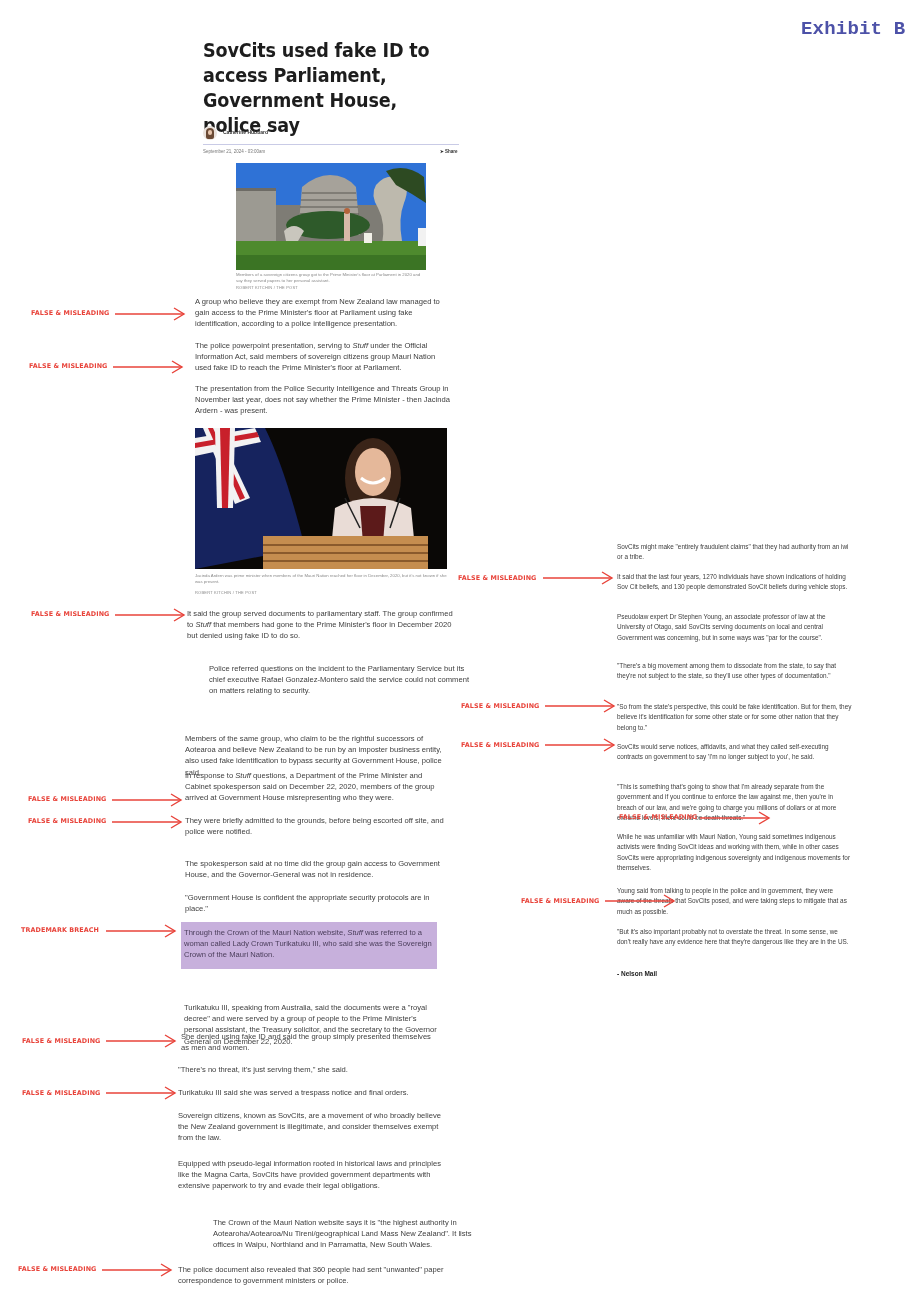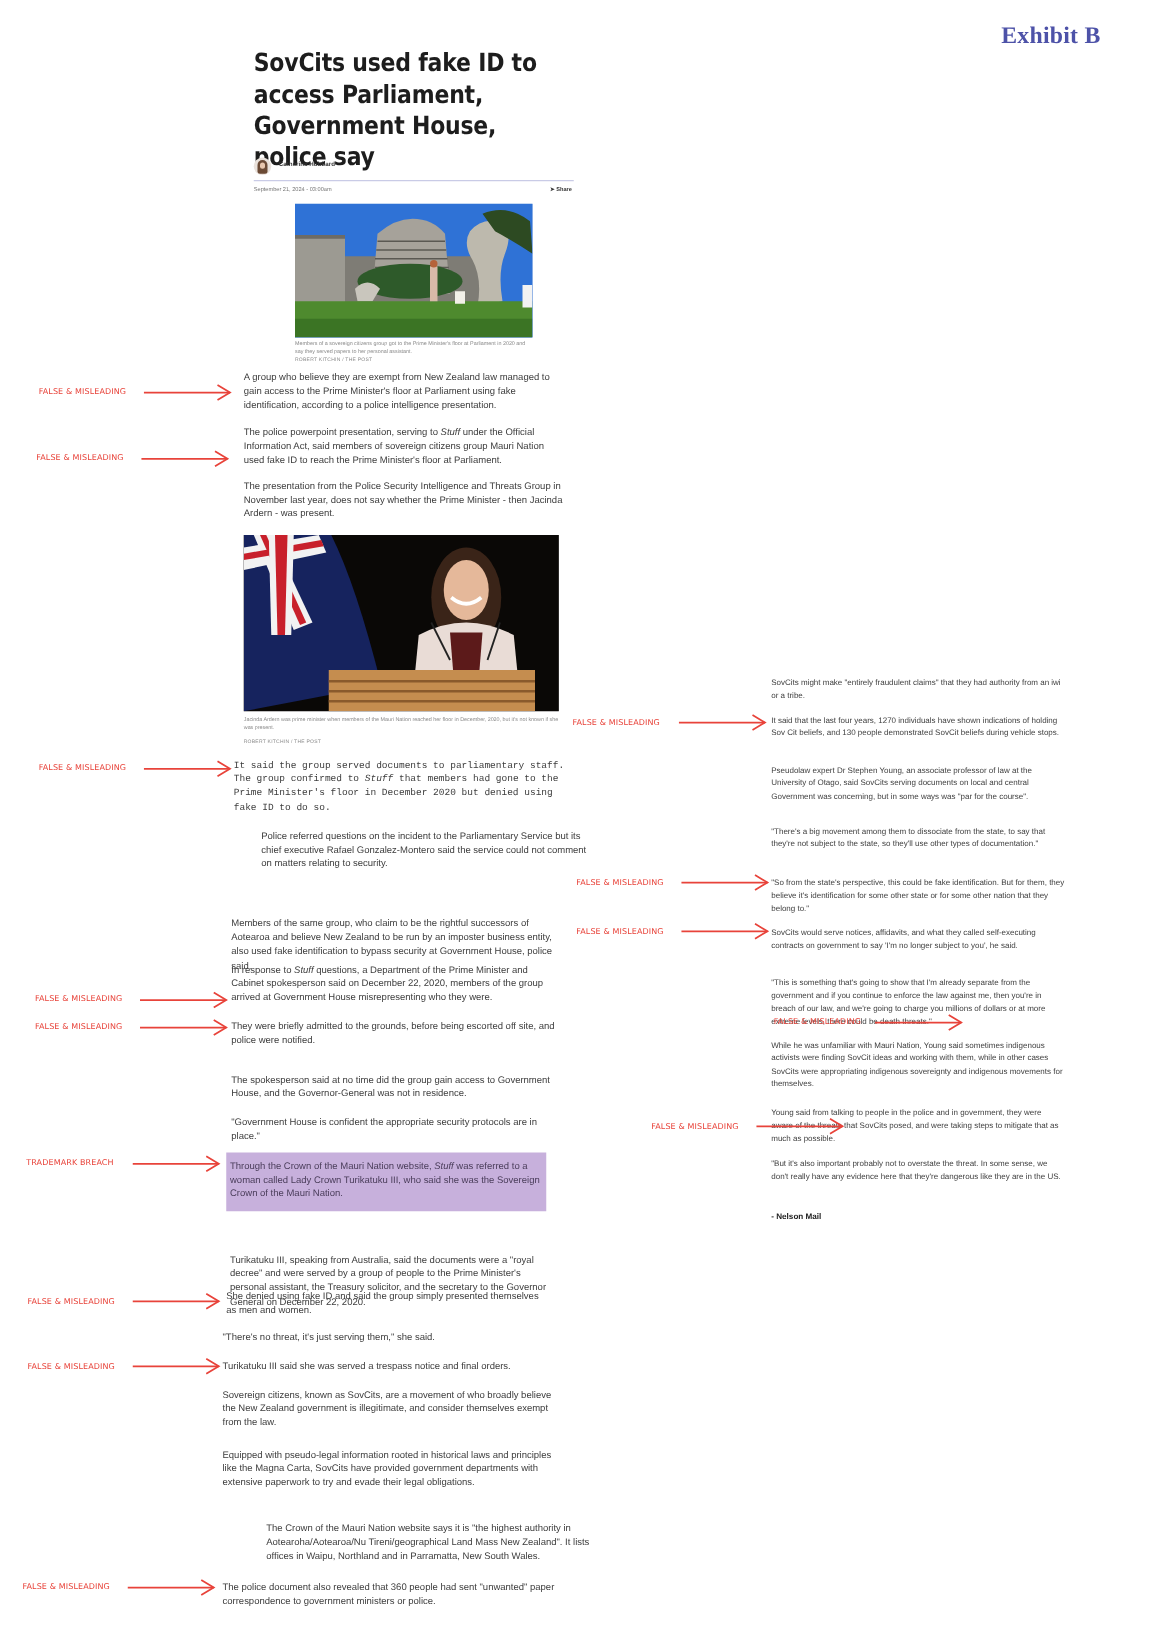--- a/index.html
+++ b/index.html
@@ -1,36 +1,36 @@
 <!DOCTYPE html>
 <html><head>
 <meta charset="utf-8">
 <style>
   html, body { margin: 0; padding: 0; background: #ffffff; }
   body { width: 920px; height: 1316px; position: relative; overflow: hidden;
          font-family: "Liberation Sans", sans-serif; color: #3a3a3a; }
   .abs { position: absolute; }
-  .exhibit { left: 801px; top: 18px; font-family: Liberation Serif, serif; font-weight: bold;
+  .exhibit { left: 801px; top: 18px; font-family: Liberation Mono, monospace; font-weight: bold;
              font-size: 19px; color: #4d52a8; letter-spacing: 0.2px; }
   .headline { left: 203px; top: 38px; width: 270px; font-family: "DejaVu Sans", sans-serif;
               font-weight: bold; font-size: 20px; line-height: 25px; color: #1d1d1d;
               transform: scaleX(0.88); transform-origin: left top; letter-spacing: -0.2px; }
   .avatar { left: 203px; top: 126px; width: 14px; height: 14px; border-radius: 50%;
             background: #eae2dc; overflow: hidden; }
   .avatar .hair { position: absolute; left: 3px; top: 2px; width: 8px; height: 11px; border-radius: 4px 4px 2px 2px; background: #6b4a35; }
   .avatar .face { position: absolute; left: 5px; top: 4px; width: 4px; height: 5px; border-radius: 2px; background: #e8c6ad; }
   .author { left: 223px; top: 129px; font-size: 5px; color: #333; font-weight: bold; }
   .rule { left: 203px; top: 144px; width: 256px; height: 1px; background: #c9cbe6; }
   .dateline { left: 203px; top: 149px; font-size: 4.5px; color: #777; }
   .share { left: 440px; top: 149px; font-size: 4.5px; color: #333; font-weight: bold; }
   .para { font-size: 7.6px; line-height: 11.2px; color: #3d3d3d; }
   .para i { font-style: italic; }
   .caption { font-size: 4.3px; line-height: 6px; color: #8a8a8a; }
   .credit { font-size: 4px; color: #8a8a8a; letter-spacing: 0.2px; }
-  .annot { font-family: "DejaVu Sans", sans-serif; font-weight: normal; font-size: 6.4px; color: #e8433a; letter-spacing: 0.1px; }
+  .annot { font-family: "DejaVu Sans", sans-serif; font-weight: bold; font-size: 6.4px; color: #e8433a; letter-spacing: 0.1px; }
   .arrow { height: 14px; }
   .arrow svg { display: block; }
   .highlight { left: 181px; top: 922px; width: 256px; height: 47px; background: #c7b0dc; }
   .photo1 { left: 236px; top: 163px; width: 190px; height: 107px; overflow: hidden; background: #2d6fd0; }
   .photo2 { left: 195px; top: 428px; width: 252px; height: 141px; overflow: hidden; background: #0d0a08; }
   .signoff { font-size: 6.5px; font-weight: bold; color: #222; }
 </style>
 </head>
 <body>
 
@@ -102,21 +102,21 @@
     <g fill="#8a5a2c">
         <rect x="68" y="116" width="165" height="2"></rect>
         <rect x="68" y="124" width="165" height="2"></rect>
         <rect x="68" y="132" width="165" height="2"></rect>
       </g>
   </svg>
 </div>
 <div class="abs caption" style="left:195px; top:573px; width:252px;">Jacinda Ardern was prime minister when members of the Mauri Nation reached her floor in December, 2020, but it's not known if she was present.</div>
 <div class="abs credit" style="left:195px; top:590px;">ROBERT KITCHIN / THE POST</div>
 
-<div class="abs para" style="left:187px; top:608px; width:268px;font-family:Liberation Mono, monospace;"><span>It said the group served documents to parliamentary staff. The group confirmed to </span><i>Stuff</i><span> that members had gone to the Prime Minister's floor in December 2020 but denied using fake ID to do so.</span></div>
+<div class="abs para" style="left:187px; top:608px; width:268px;"><span>It said the group served documents to parliamentary staff. The group confirmed to </span><i>Stuff</i><span> that members had gone to the Prime Minister's floor in December 2020 but denied using fake ID to do so.</span></div>
 <div class="abs para" style="left:185px; top:663px; width:265px;margin-left:24px;">Police referred questions on the incident to the Parliamentary Service but its chief executive Rafael Gonzalez-Montero said the service could not comment on matters relating to security.</div>
 <div class="abs para" style="left:185px; top:733px; width:265px;">Members of the same group, who claim to be the rightful successors of Aotearoa and believe New Zealand to be run by an imposter business entity, also used fake identification to bypass security at Government House, police said.</div>
 <div class="abs para" style="left:185px; top:770px; width:265px;"><span>In response to </span><i>Stuff</i><span> questions, a Department of the Prime Minister and Cabinet spokesperson said on December 22, 2020, members of the group arrived at Government House misrepresenting who they were.</span></div>
 <div class="abs para" style="left:185px; top:815px; width:265px;">They were briefly admitted to the grounds, before being escorted off site, and police were notified.</div>
 <div class="abs para" style="left:185px; top:858px; width:265px;">The spokesperson said at no time did the group gain access to Government House, and the Governor-General was not in residence.</div>
 <div class="abs para" style="left:185px; top:892px; width:265px;">"Government House is confident the appropriate security protocols are in place."</div>
 
 <div class="abs highlight"></div>
 <div class="abs para" style="left:184px; top:927px; width:250px; color:#4a3d5a;"><span>Through the Crown of the Mauri Nation website, </span><i>Stuff</i><span> was referred to a woman called Lady Crown Turikatuku III, who said she was the Sovereign Crown of the Mauri Nation.</span></div>
 

